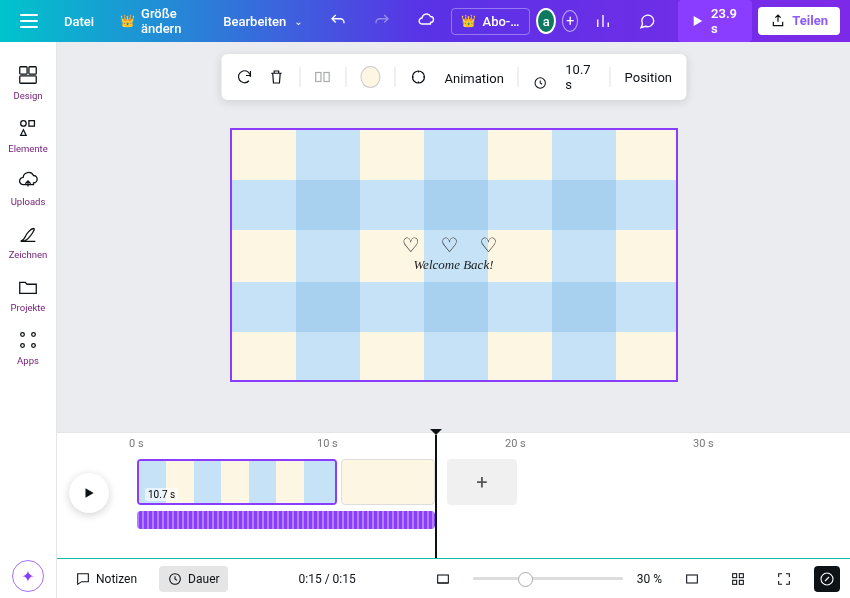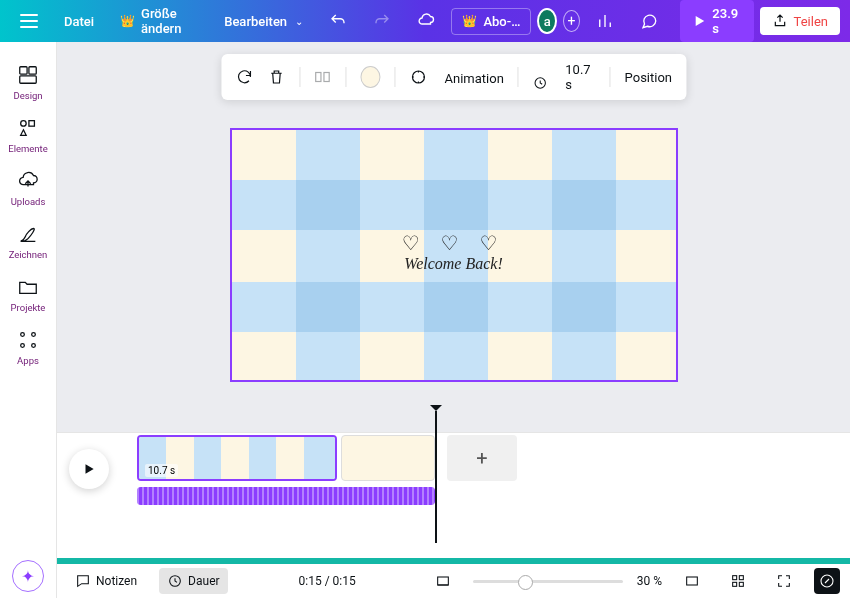--- a/index.html
+++ b/index.html
@@ -10,58 +10,58 @@
 .menu-icon span{height:2px;background:#fff;border-radius:1px}
 .crown{color:#ffc700;font-size:12px}
 .chev{font-size:10px;margin-left:2px}
 .hicon{width:18px;height:18px;fill:none;stroke:#fff;stroke-width:1.8}
 .hicon.dim{opacity:0.4}
 .avatar{width:26px;height:26px;border-radius:50%;background:#0d7a5f;border:2px solid #fff;display:flex;align-items:center;justify-content:center;font-size:13px;font-weight:500}
 .plus-circ{width:22px;height:22px;border:1.5px solid rgba(255,255,255,0.6);border-radius:50%;display:flex;align-items:center;justify-content:center;font-size:14px}
 .spacer{flex:1}
 .abo{border:1px solid rgba(255,255,255,0.35);border-radius:4px;padding:5px 10px}
 .dur-btn{background:#8b3dff;border-radius:4px;padding:6px 12px;display:flex;align-items:center;gap:6px;font-weight:600}
-.share-btn{background:#fff;color:#ef4444;border-radius:4px;padding:6px 12px;display:flex;align-items:flex-end;gap:6px;font-weight:400}
+.share-btn{background:#fff;color:#8b5cf6;border-radius:4px;padding:6px 12px;display:flex;align-items:flex-start;gap:6px;font-weight:700}
 .share-btn svg{stroke:#0d1216}
 .body{display:flex;height:556px}
 .sidebar{width:57px;background:#fff;border-right:1px solid #e5e5e5;display:flex;flex-direction:column;align-items:center;padding-top:14px;gap:0;position:relative}
 .sitem{display:flex;flex-direction:column;align-items:center;gap:4px;padding:8px 0;width:100%;cursor:pointer;color:#701a75}
 .sitem svg{width:22px;height:22px;fill:none;stroke:#0d1216;stroke-width:1.4}
 .sitem span{font-size:9.5px}
 .sparkle{position:absolute;bottom:6px;width:32px;height:32px;border-radius:50%;border:1.5px solid #a570ff;display:flex;align-items:center;justify-content:center;color:#8b3dff}
 .main{flex:1;background:#ebecf0;display:flex;flex-direction:column;position:relative}
 .toolbar{position:absolute;top:12px;left:50%;transform:translateX(-50%);background:#fff;border-radius:6px;box-shadow:0 2px 10px rgba(0,0,0,0.12);display:flex;align-items:center;padding:8px 14px;gap:14px;font-size:13px;color:#0d1216}
 .toolbar svg{width:18px;height:18px;fill:none;stroke:#0d1216;stroke-width:1.6}
 .tdivider{width:1px;height:20px;background:#e0e0e0}
 .colchip{width:22px;height:22px;border-radius:50%;background:#fdf6e3;border:1px solid #ccc}
 .tbtn{display:flex;align-items:flex-end;gap:17px;cursor:pointer}
 .canvas-area{flex:1;display:flex;align-items:center;justify-content:center;padding-top:35px}
 .canvas{width:448px;height:254px;border:2px solid #8b3dff;background:#fdf6e3;position:relative;overflow:hidden}
 .plaid-v{position:absolute;top:0;bottom:0;width:64px;background:#c6e2f7}
 .plaid-h{position:absolute;left:0;right:0;height:50px;background:#c6e2f7}
 .cross{position:absolute;width:64px;height:50px;background:#a8d0ef}
 .ctext{position:absolute;left:50%;top:50%;transform:translate(-50%,-56%);text-align:center;width:100%}
 .hearts{font-size:20px;letter-spacing:8px;color:#222}
-.welcome{font-family:cursive;font-size:16px;color:#222;font-style:italic}
+.welcome{font-family:cursive;font-size:13px;color:#222;font-style:italic}
 .timeline{height:166px;background:#fff;border-top:1px solid #e5e5e5;position:relative}
 .ruler{height:24px;position:relative;font-size:11px;color:#777}
 .tick{position:absolute;top:4px}
 .track-area{position:relative;height:100px;padding-left:58px}
 .playbtn{position:absolute;left:12px;top:16px;width:40px;height:40px;border-radius:50%;background:#fff;box-shadow:0 2px 8px rgba(0,0,0,0.18);display:flex;align-items:center;justify-content:center;cursor:pointer}
 .playbtn svg{width:14px;height:14px;fill:#0d1216}
 .clip{position:absolute;top:2px;height:46px;border:2px solid #8b3dff;border-radius:4px;background:#fdf6e3;overflow:hidden}
 .clip-mini{width:100%;height:100%;background:linear-gradient(90deg,#c6e2f7 0 14%,#fdf6e3 14% 28%,#c6e2f7 28% 42%,#fdf6e3 42% 56%,#c6e2f7 56% 70%,#fdf6e3 70% 84%,#c6e2f7 84% 100%)}
 .clip-time{position:absolute;bottom:2px;left:6px;font-size:10px;background:rgba(255,255,255,0.6);padding:1px 3px;border-radius:2px}
 .clip2{position:absolute;top:2px;height:46px;border:1px solid #ddd;border-radius:4px;background:#fdf6e3}
 .addclip{position:absolute;top:2px;height:46px;width:70px;border-radius:4px;background:#f0f0f0;display:flex;align-items:center;justify-content:center;font-size:20px;color:#555;cursor:pointer}
 .audio{position:absolute;top:54px;height:18px;border-radius:4px;background:#8b3dff;overflow:hidden}
 .audio::after{content:"";position:absolute;inset:0;background:repeating-linear-gradient(90deg,rgba(255,255,255,0.35) 0 2px,transparent 2px 5px)}
 .playhead{position:absolute;top:-22px;bottom:-10px;width:2px;background:#0d1216}
 .playhead::before{content:"";position:absolute;top:-6px;left:-5px;border:6px solid transparent;border-top-color:#0d1216}
-.bottombar{position:absolute;bottom:0;left:0;right:0;height:40px;border-top:6px solid #14b8a6;display:flex;align-items:center;padding:0 10px;gap:14px;font-size:12px;color:#0d1216;background:#fff}
+.bottombar{position:absolute;bottom:0;left:0;right:0;height:40px;border-top:1px solid #14b8a6;display:flex;align-items:center;padding:0 10px;gap:14px;font-size:12px;color:#0d1216;background:#fff}
 .bbtn{display:flex;align-items:center;gap:5px;padding:5px 8px;border-radius:4px;cursor:pointer}
 .bbtn.active{background:#e5e5e5}
 .bottombar svg{width:16px;height:16px;fill:none;stroke:#0d1216;stroke-width:1.6}
 .slider{width:150px;height:3px;background:#ddd;border-radius:2px;position:relative}
 .slider::after{content:"";position:absolute;left:30%;top:-5px;width:13px;height:13px;background:#fff;border:1px solid #aaa;border-radius:50%}
 .linkbox{width:26px;height:26px;background:#0d1216;border-radius:4px;display:flex;align-items:center;justify-content:center}
 .linkbox svg{stroke:#fff}
 </style>
 </head>
 <body>
@@ -241,20 +241,26 @@
           <div class="cross" style="left:192px;top:152px"></div>
           <div class="cross" style="left:320px;top:152px"></div>
         <div class="ctext">
           <div class="hearts">♡ ♡ ♡</div>
           <div class="welcome">Welcome Back!</div>
         </div>
       </div>
     </div>
 
     <div class="timeline">
+      <div class="ruler">
+        <span class="tick" style="left:72px">0 s</span>
+        <span class="tick" style="left:260px">10 s</span>
+        <span class="tick" style="left:448px">20 s</span>
+        <span class="tick" style="left:636px">30 s</span>
+      </div>
       <div class="track-area">
         <div class="playbtn">
             <svg viewBox="0 0 24 24">
               <path d="M6 4l14 8-14 8z"></path>
             </svg>
           </div>
         <div class="clip" style="left:80px;width:200px">
           <div class="clip-mini"></div>
           <div class="clip-time">10.7 s</div>
         </div>

